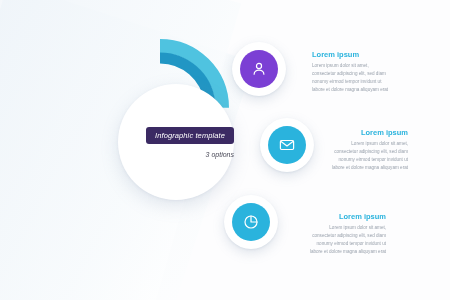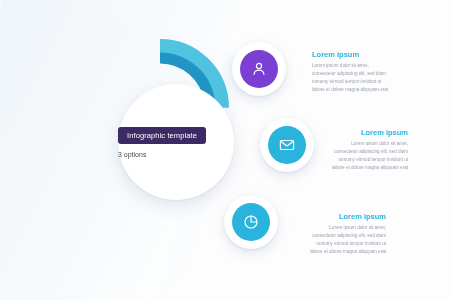--- a/index.html
+++ b/index.html
@@ -60,22 +60,23 @@
     position: absolute;
     left: 118px;
     top: 84px;
     width: 116px;
     height: 116px;
     border-radius: 50%;
     background: #ffffff;
     box-shadow: 0 6px 18px rgba(120,140,170,0.20), 0 1px 3px rgba(120,140,170,0.12);
     display: flex;
     flex-direction: column;
-    align-items: flex-start;
+    align-items: flex-end;
     justify-content: center;
+    font-style: italic;
   }
   .center-label {
     background: #3b2a63;
     color: #ffffff;
     font-size: 7.5px;
     letter-spacing: 0.1px;
     padding: 4px 9px;
     border-radius: 3px;
     white-space: nowrap;
   }

